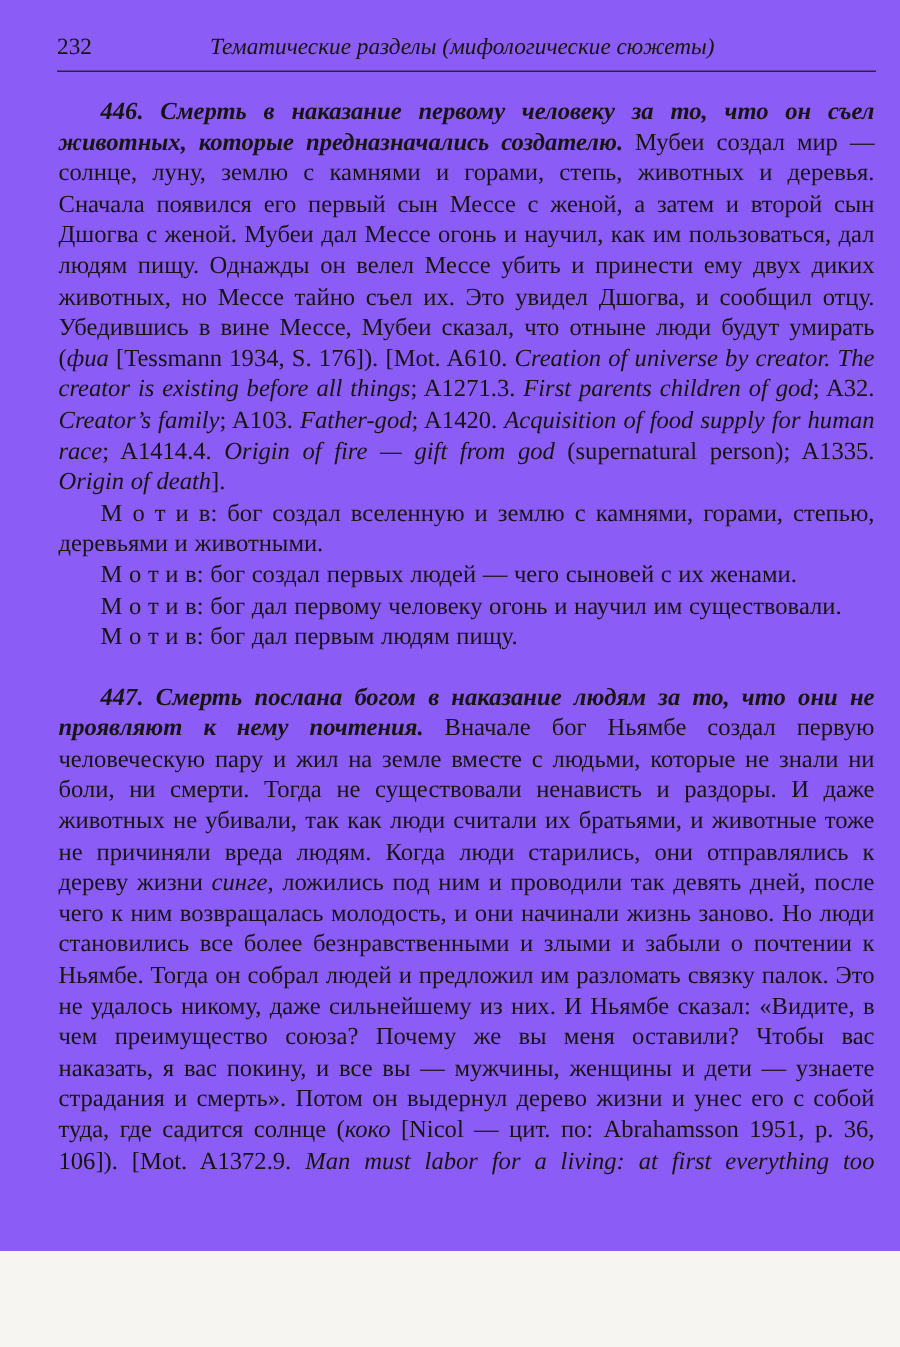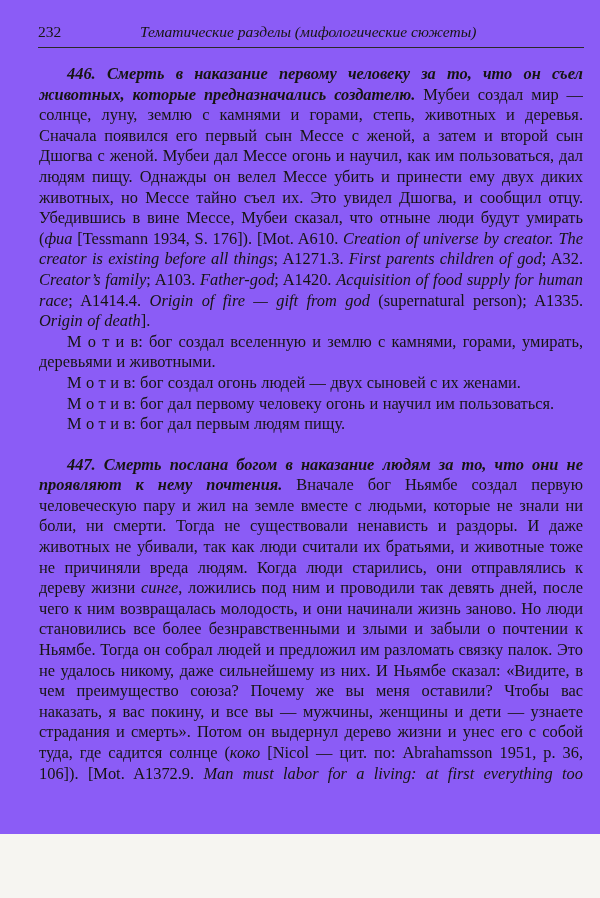--- a/index.html
+++ b/index.html
@@ -62,22 +62,22 @@
     <span class="page-number">232</span>
     <span class="header-title">Тематические разделы (мифологические сюжеты)</span>
   </div>
 
   <hr class="header-rule">
 
   <div class="body-text">
 
     <p class="para"><span class="bi">446. Смерть в наказание первому человеку за то, что он съел животных, которые предназначались создателю.</span><span> Мубеи создал мир — солнце, луну, землю с камнями и горами, степь, животных и деревья. Сначала появился его первый сын Мессе с женой, а затем и второй сын Дшогва с женой. Мубеи дал Мессе огонь и научил, как им пользоваться, дал людям пищу. Однажды он велел Мессе убить и принести ему двух диких животных, но Мессе тайно съел их. Это увидел Дшогва, и сообщил отцу. Убедившись в вине Мессе, Мубеи сказал, что отныне люди будут умирать (</span><span class="i">фиа</span><span> [Tessmann 1934, S. 176]). [Mot. A610. </span><span class="i">Creation of universe by creator. The creator is existing before all things</span><span>; A1271.3. </span><span class="i">First parents children of god</span><span>; A32. </span><span class="i">Creator’s family</span><span>; A103. </span><span class="i">Father-god</span><span>; A1420. </span><span class="i">Acquisition of food supply for human race</span><span>; A1414.4. </span><span class="i">Origin of fire — gift from god</span><span> (supernatural person); A1335. </span><span class="i">Origin of death</span><span>].</span></p>
 
-    <p class="para">М о т и в: бог создал вселенную и землю с камнями, горами, умирать, деревьями и животными.</p>
-    <p class="para">М о т и в: бог создал огонь людей — двух сыновей с их женами.</p>
-    <p class="para">М о т и в: бог дал первому человеку огонь и научил им пользоваться.</p>
+    <p class="para">М о т и в: бог создал вселенную и землю с камнями, горами, степью, деревьями и животными.</p>
+    <p class="para">М о т и в: бог создал первых людей — чего сыновей с их женами.</p>
+    <p class="para">М о т и в: бог дал первому человеку огонь и научил им существовали.</p>
     <p class="para">М о т и в: бог дал первым людям пищу.</p>
 
     <p class="para gap-before justify-last"><span class="bi">447. Смерть послана богом в наказание людям за то, что они не проявляют к нему почтения.</span><span> Вначале бог Ньямбе создал первую человеческую пару и жил на земле вместе с людьми, которые не знали ни боли, ни смерти. Тогда не существовали ненависть и раздоры. И даже животных не убивали, так как люди считали их братьями, и животные тоже не причиняли вреда людям. Когда люди старились, они отправлялись к дереву жизни </span><span class="i">синге</span><span>, ложились под ним и проводили так девять дней, после чего к ним возвращалась молодость, и они начинали жизнь заново. Но люди становились все более безнравственными и злыми и забыли о почтении к Ньямбе. Тогда он собрал людей и предложил им разломать связку палок. Это не удалось никому, даже сильнейшему из них. И Ньямбе сказал: «Видите, в чем преимущество союза? Почему же вы меня оставили? Чтобы вас наказать, я вас покину, и все вы — мужчины, женщины и дети — узнаете страдания и смерть». Потом он выдернул дерево жизни и унес его с собой туда, где садится солнце (</span><span class="i">коко</span><span> [Nicol — цит. по: Abrahamsson 1951, p. 36, 106]). [Mot. A1372.9. </span><span class="i">Man must labor for a living: at first everything too</span></p>
 
   </div>
 
 </div>
 
 </body></html>

